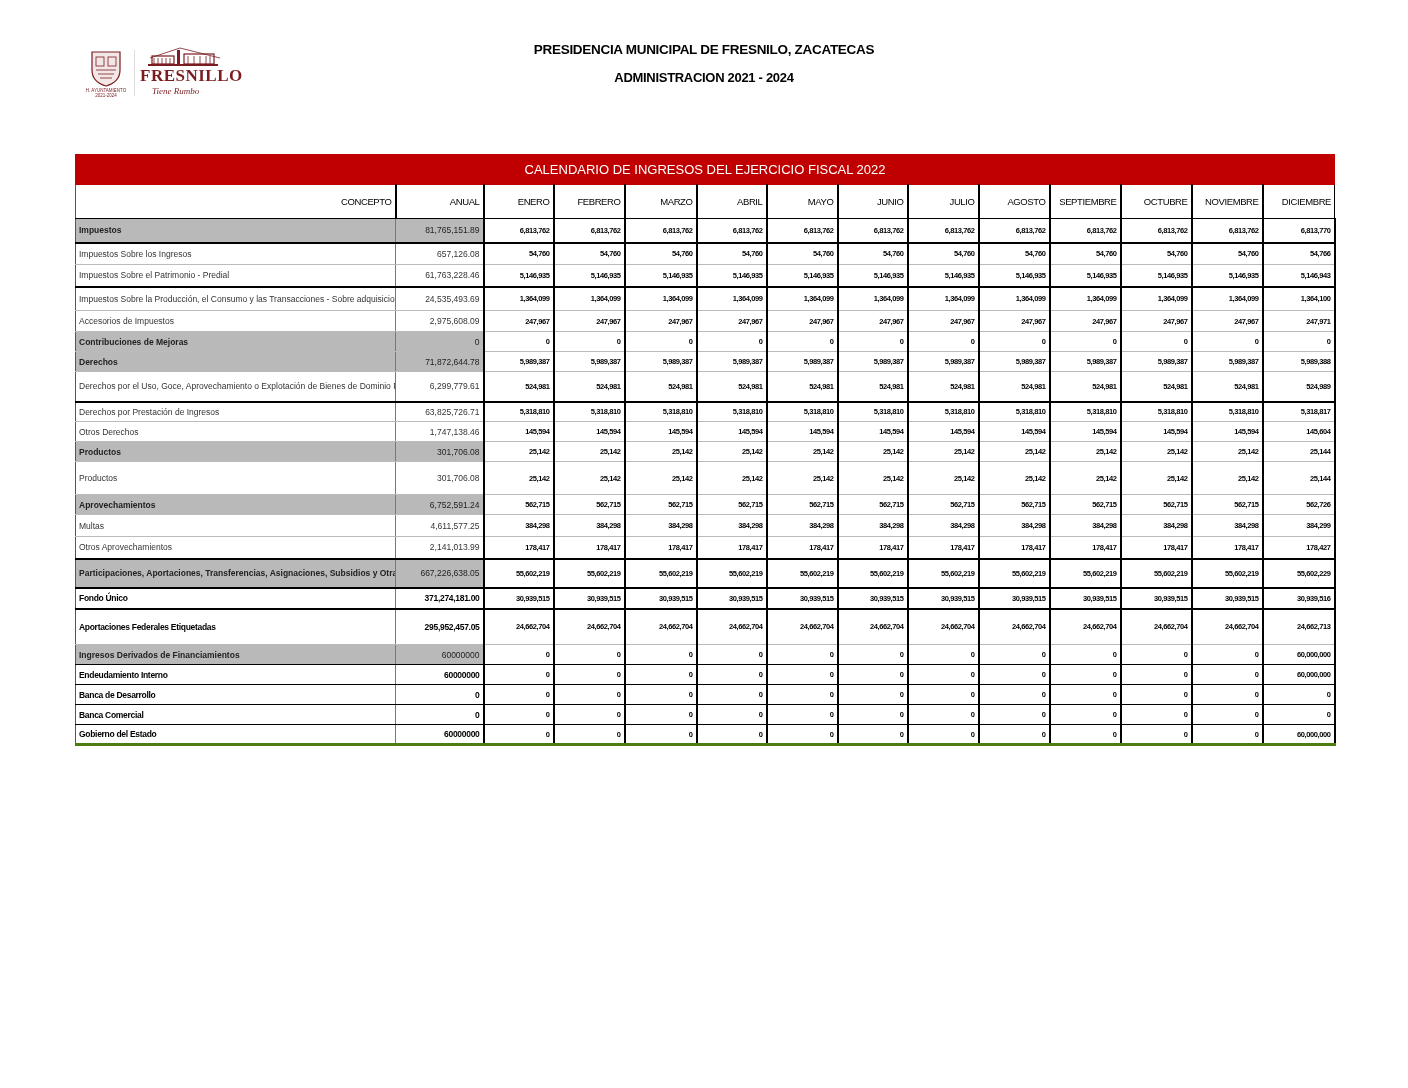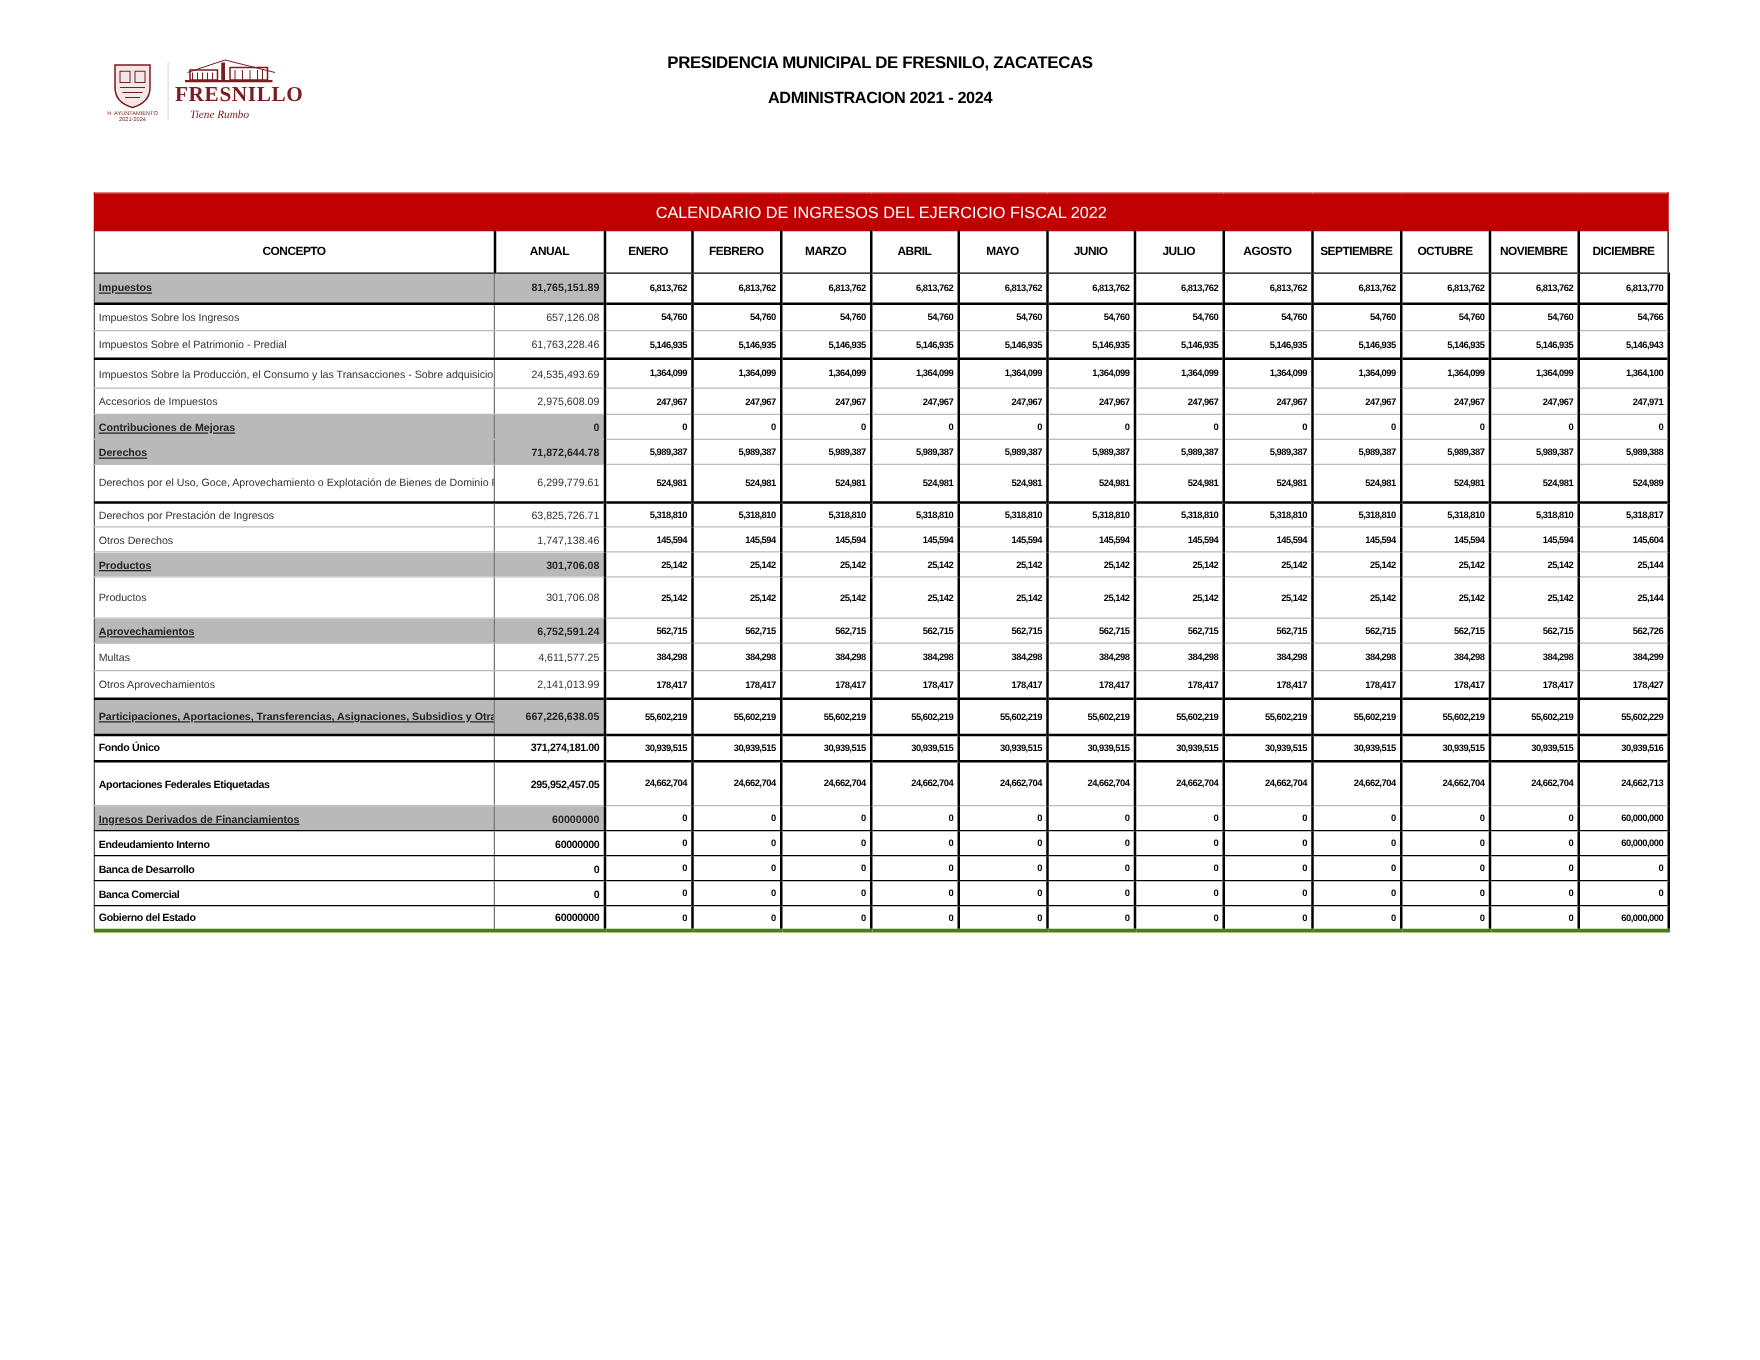--- a/index.html
+++ b/index.html
@@ -10,29 +10,29 @@
   .logo .brand { position:absolute; left:56px; top:0; width:96px; height:56px; }
   .brand-name { position:absolute; left:0; top:20px; font-family:"Liberation Serif", serif; font-size:17px; font-weight:bold; color:#7a1c20; letter-spacing:0.5px; }
   .brand-tag { position:absolute; left:12px; top:40px; font-family:"Liberation Serif", serif; font-style:italic; font-size:9px; color:#7a1c20; }
   .crest-label { position:absolute; left:0; top:40px; width:44px; text-align:center; font-size:4.5px; color:#7a1c20; line-height:5px; }
   .hdr1 { position:absolute; left:0; width:1408px; top:42px; text-align:center; font-weight:bold; font-size:13.5px; letter-spacing:-0.3px; }
   .hdr2 { position:absolute; left:0; width:1408px; top:70px; text-align:center; font-weight:bold; font-size:13px; letter-spacing:-0.3px; }
 
   table.cal { position:absolute; left:75px; top:154px; border-collapse:collapse; table-layout:fixed; width:1259px; }
   table.cal td, table.cal th { padding:0 3px; box-sizing:border-box; overflow:hidden; white-space:nowrap; }
   .title-row th { background:#c00000; color:#fff; font-size:13px; font-weight:normal; height:30px; text-align:center; border:1px solid #c00000; }
-  .head-row th { height:34px; font-size:9.5px; font-weight:bold; letter-spacing:-0.4px; text-align:center; border:1px solid #000; border-left:2px solid #000; }
+  .head-row th { height:34px; font-size:9.5px; font-weight:normal; letter-spacing:-0.4px; text-align:right; border:1px solid #000; border-left:2px solid #000; }
   .head-row th:first-child { border-left:1px solid #555; }
   td { font-size:8.5px; height:20px; border-top:1px solid #bbb; border-bottom:1px solid #bbb; }
   td.concept { text-align:left; color:#333; white-space:normal; line-height:10px; border-left:1px solid #555; border-right:1px solid #777; }
   td.anual { text-align:right; color:#333; font-size:8.5px; border-right:2px solid #000; }
   td.m { text-align:right; font-weight:bold; font-size:7.5px; letter-spacing:-0.4px; border-right:2px solid #000; border-left:1px solid #000; }
   tr.cat td.concept, tr.cat td.anual { background:#b9b9b9; }
-  tr.cat td.concept span { text-decoration:underline; font-weight:bold; color:#222; }
-  tr.cat td.anual { font-weight:bold; color:#222; }
+  tr.cat td.concept span { font-weight:bold; color:#222; }
+  tr.cat td.anual { font-weight:normal; color:#222; }
   tr.thick td { border-top:2px solid #000; }
   tr.boldrow td.concept, tr.boldrow td.anual { font-weight:bold; color:#000; letter-spacing:-0.3px; }
   tr.blk td { border-top:1px solid #000; border-bottom:1px solid #000; }
   tr.last td { border-bottom:3px solid #4d7c0f; }
 </style>
 </head>
 <body>
 
 <div class="logo">
   <div class="crest">

